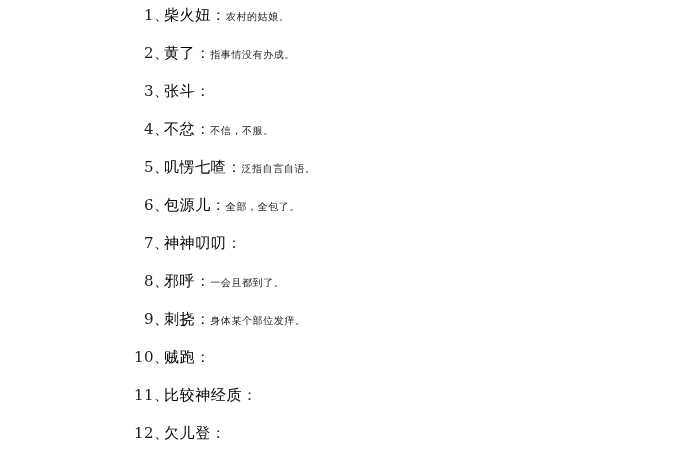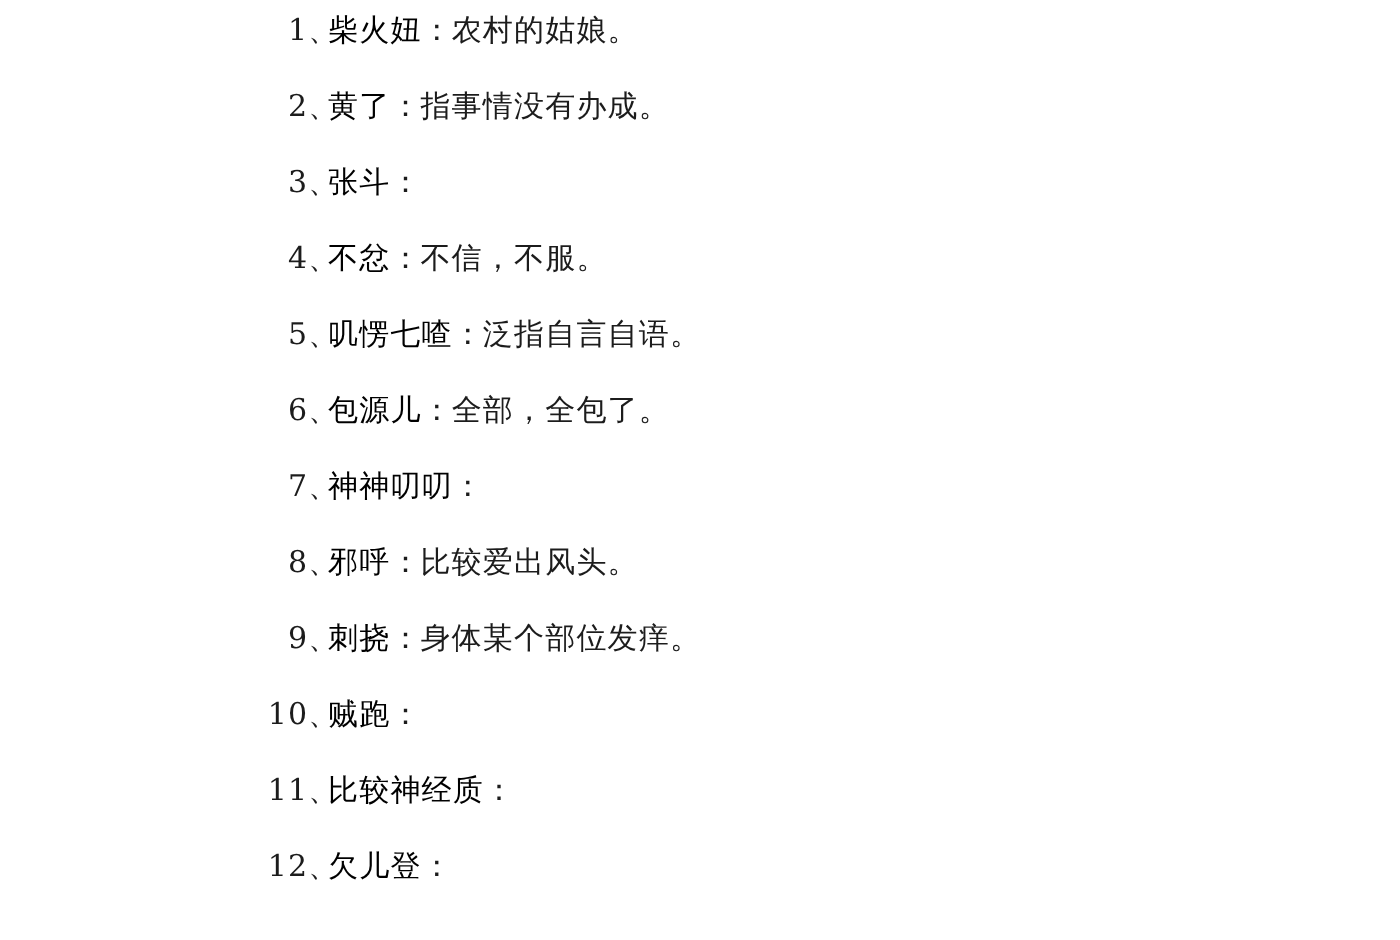--- a/index.html
+++ b/index.html
@@ -50,21 +50,21 @@
   .entry-term {
     font-size: 15px;
     color: #000000;
     letter-spacing: 0.6px;
   }
   .entry-colon {
     font-size: 15px;
     color: #1c1c1c;
   }
   .entry-def {
-    font-size: 15px;
+    font-size: 10px;
     color: #1c1c1c;
     letter-spacing: 0.6px;
   }
 </style>
 </head>
 <body>
 
 <div class="page">
   <ul class="entry-list">
 
@@ -120,21 +120,21 @@
         <span class="entry-sep">、</span>
         <span class="entry-term">神神叨叨</span>
         <span class="entry-colon">：</span>
     </li>
 
     <li class="entry">
       <span class="entry-num">8</span>
         <span class="entry-sep">、</span>
         <span class="entry-term">邪呼</span>
         <span class="entry-colon">：</span>
-        <span class="entry-def">比较爱出风头。</span>
+        <span class="entry-def">一会且都到了。</span>
     </li>
 
     <li class="entry">
       <span class="entry-num">9</span>
         <span class="entry-sep">、</span>
         <span class="entry-term">刺挠</span>
         <span class="entry-colon">：</span>
         <span class="entry-def">身体某个部位发痒。</span>
     </li>
 

